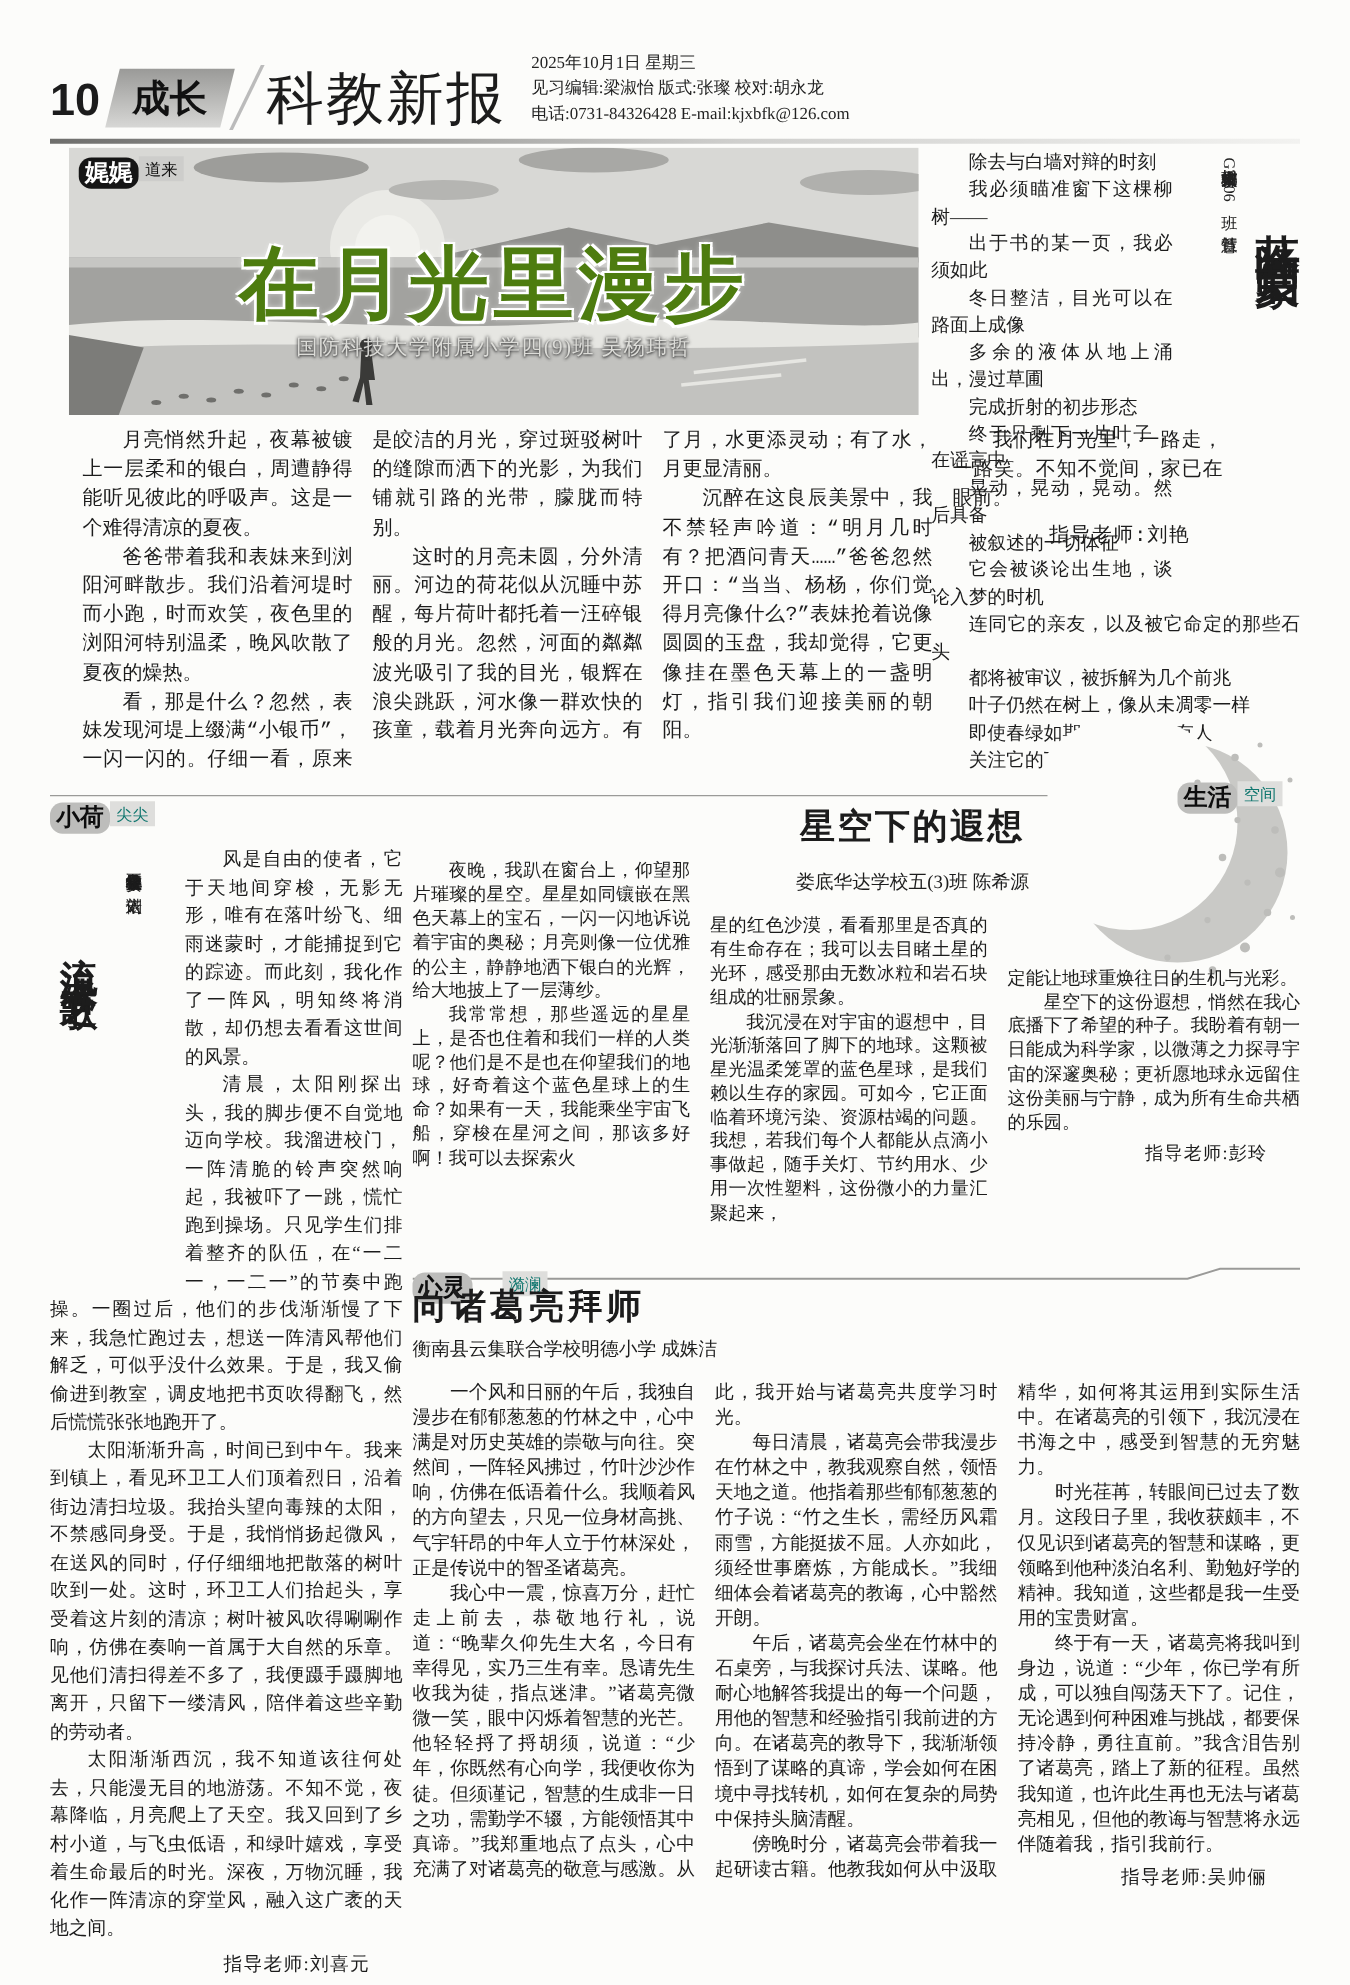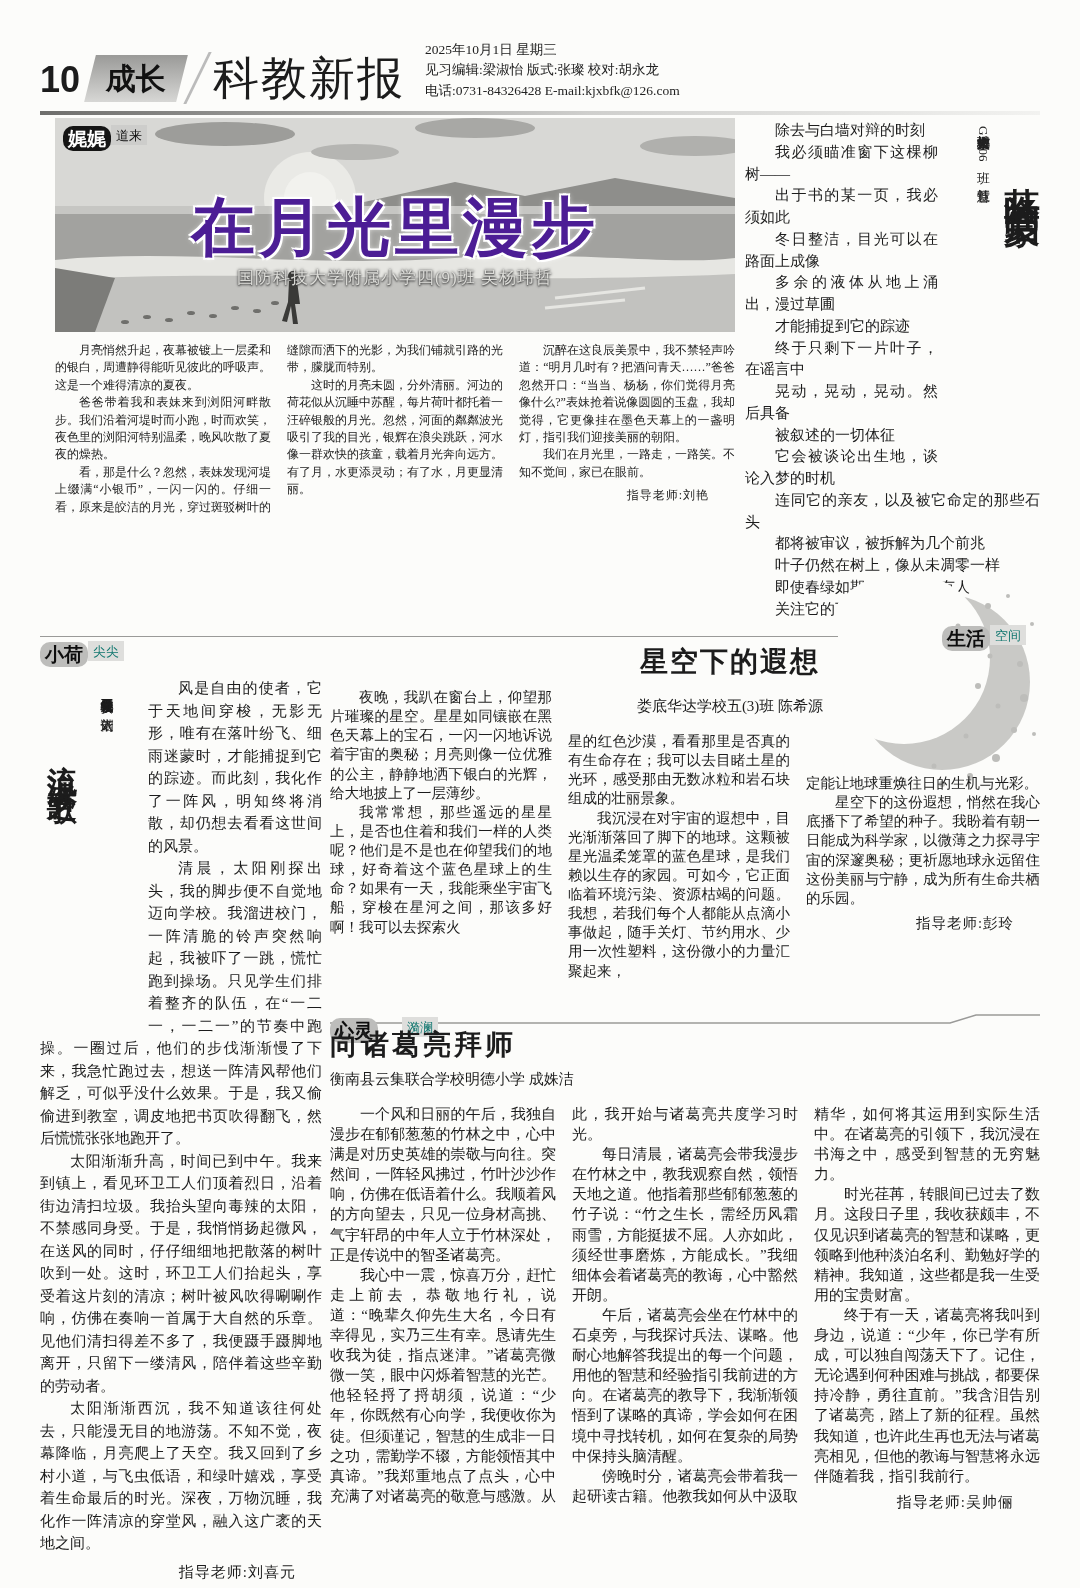--- a/index.html
+++ b/index.html
@@ -24,27 +24,27 @@
   .chip .b{font-size:13px;padding:4px 5px 3px;margin-top:-1px;}
   .chip.dark .a{background:#151515;color:#fff;}
   .chip.dark .b{background:#cdcdcb;color:#111;}
   .chip.gray .a{background:#bdbdbb;color:#0d0d0d;}
   .chip.gray .b{background:#dededc;color:#0f766e;}
   
   .hero{position:absolute;left:55px;top:118px;width:680px;height:214px;overflow:hidden;}
   .hero svg{position:absolute;left:0;top:0;}
   .hero .tag{position:absolute;left:8px;top:8px;}
   .hero-title{position:absolute;left:0;top:66px;width:100%;text-align:center;
-      font-family:"Liberation Sans","DejaVu Sans",sans-serif;font-weight:900;font-size:64px;color:#4c1d95;
+      font-family:"Liberation Sans","DejaVu Sans",sans-serif;font-weight:900;font-size:64px;color:#4d7c0f;
       letter-spacing:4px;text-shadow:-2px -2px 0 #fff,2px -2px 0 #fff,-2px 2px 0 #fff,2px 2px 0 #fff,0 0 6px #fff;}
   .hero-byline{position:absolute;left:0;top:148px;width:100%;text-align:center;font-size:17px;
       color:#dcdcd8;text-shadow:0 0 3px #444,0 1px 2px #333;letter-spacing:1px;}
   
-  .moonwalk{position:absolute;left:55px;top:342px;width:680px;height:292px;
-      column-count:3;column-gap:16px;font-size:12px;line-height:1.45;}
+  .moonwalk{position:absolute;left:66px;top:342px;width:680px;height:292px;
+      column-count:3;column-gap:16px;font-size:16px;line-height:1.45;font-family:Liberation Mono, monospace;}
   
   .leaves{position:absolute;left:745px;top:120px;width:295px;font-size:15px;line-height:1.45;}
   .leaves-side{float:right;width:96px;height:335px;display:flex;flex-direction:row;justify-content:flex-end;gap:12px;padding-left:6px;}
   .vtext{writing-mode:vertical-rl;}
   .leaves-title{font-size:36px;font-weight:900;letter-spacing:6px;line-height:1;padding-top:38px;}
   .leaves-byline{font-size:13px;color:#222;padding-top:6px;}
   .leaves-byline .nm{margin-top:14px;display:inline-block;}
   .teacher{text-align:right;text-indent:0;padding-right:26px;margin-top:6px;letter-spacing:1px;}
   
   .div1{position:absolute;left:40px;top:636px;width:848px;height:1px;background:#9a9a98;}
@@ -155,21 +155,21 @@
         <span>郴州市文珺未来学校G2306班</span>
         <span class="nm">首慧钰</span>
       </div>
       <div class="vtext leaves-title">落叶的启蒙</div>
     </div>
     <p>除去与白墙对辩的时刻</p>
     <p>我必须瞄准窗下这棵柳树——</p>
     <p>出于书的某一页，我必须如此</p>
     <p>冬日整洁，目光可以在路面上成像</p>
     <p>多余的液体从地上涌出，漫过草圃</p>
-    <p>才能捕捉到它的踪迹</p>
+    <p>完成折射的初步形态</p>
     <p>终于只剩下一片叶子，在谣言中</p>
     <p>晃动，晃动，晃动。然后具备</p>
     <p>被叙述的一切体征</p>
     <p>它会被谈论出生地，谈论入梦的时机</p>
     <p>连同它的亲友，以及被它命定的那些石头</p>
     <p>都将被审议，被拆解为几个前兆</p>
     <p>叶子仍然在树上，像从未凋零一样</p>
     <p>即使春绿如期，也一定会有人</p>
     <p>关注它的下落</p>
     <p class="teacher">指导老师:陈皖民</p>

